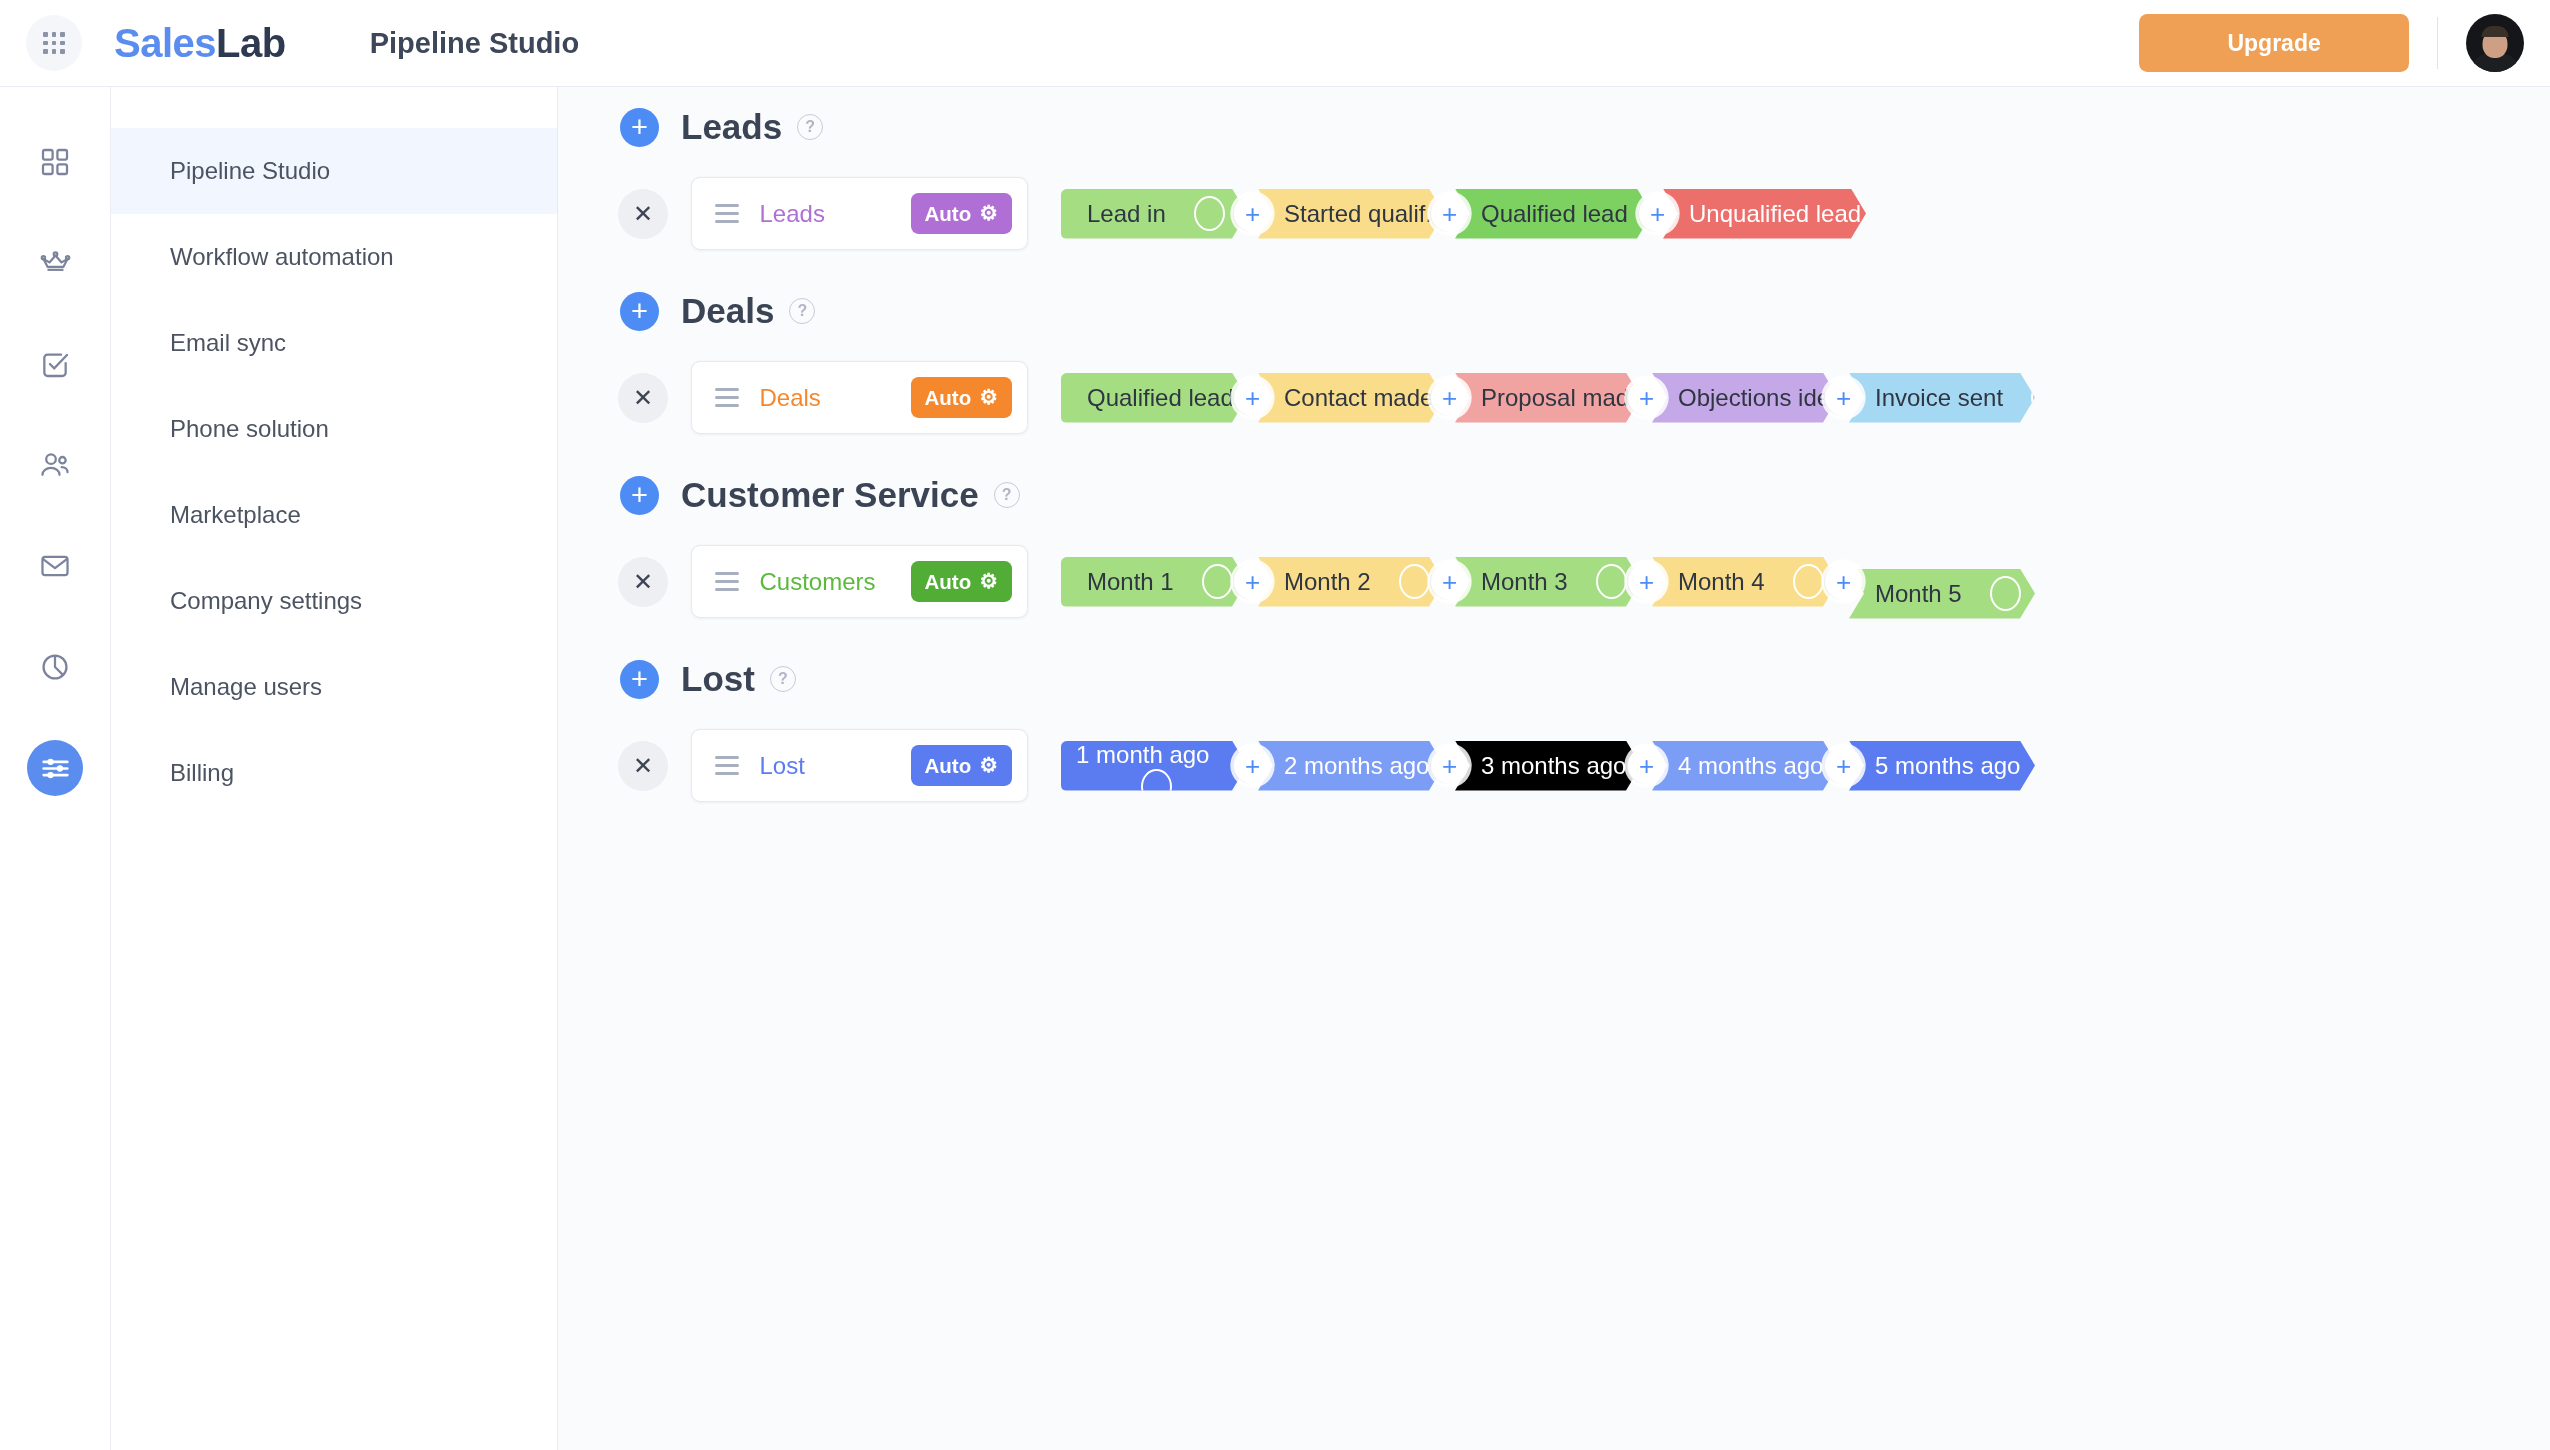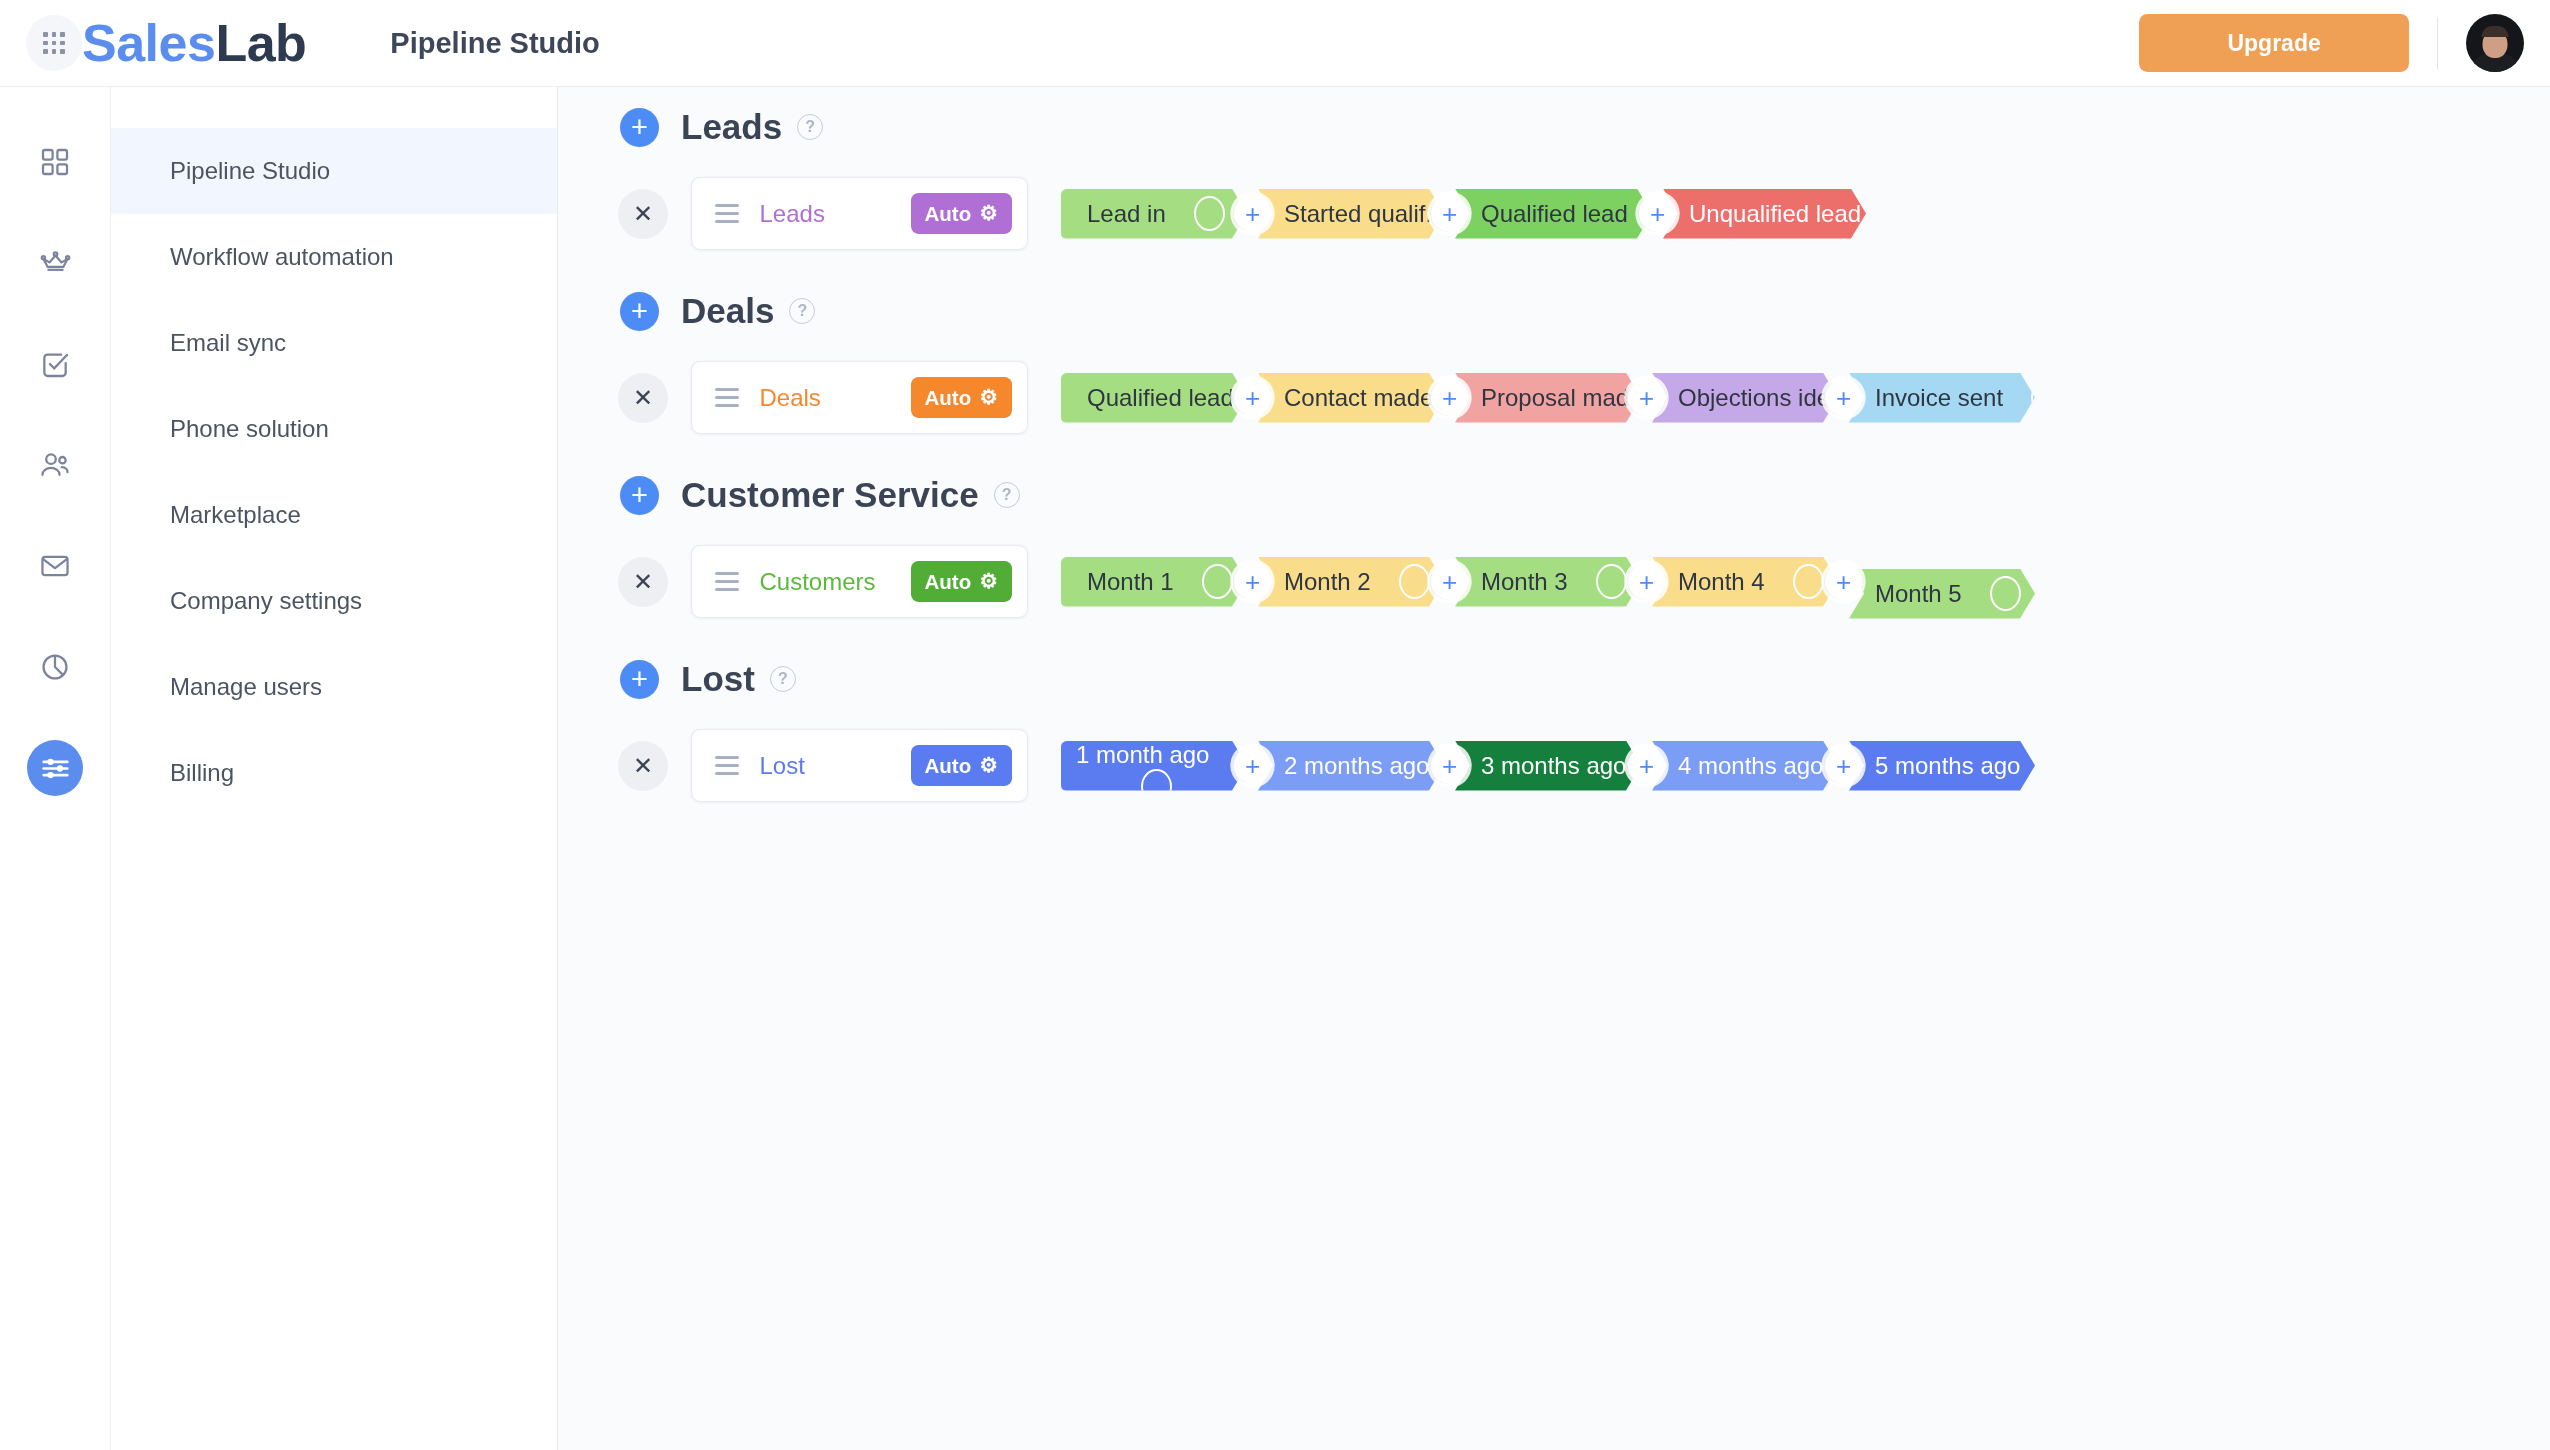--- a/index.html
+++ b/index.html
@@ -27,21 +27,22 @@
     display: flex; align-items: center; justify-content: center;
     cursor: pointer;
   }
   .grid-launcher .dots {
     display: grid; grid-template-columns: repeat(3, 4.7px);
     grid-template-rows: repeat(3, 4.7px); gap: 3.7px;
   }
   .grid-launcher .dots i { width: 4.7px; height: 4.7px; border-radius: 0.9px; background: #8b93a8; display:block; }
 
   .logo {
-    font-size: 52px; font-weight: 700; letter-spacing: -0.5px;
+    margin-left: 32px;
+    font-size: 40px; font-weight: 700; letter-spacing: -0.5px;
     white-space: nowrap;
   }
   .logo .s1 { color: #5b8def; }
   .logo .s2 { color: #2e3a4f; }
 
   .page-title {
     margin-left: 84px;
     font-size: 29px; font-weight: 600; color: #3d4759;
     white-space: nowrap;
   }
@@ -562,21 +563,21 @@
             <div class="stage-add">+</div>
             <div class="stage-wrap">
               <div class="stage" style="background: rgb(124, 157, 245); color: rgb(255, 255, 255); width: 186px;">
                 <span class="label">2 months ago</span>
                 <span class="pill-circle"></span>
               </div>
               <div class="stage-del">✕</div>
             </div>
             <div class="stage-add">+</div>
             <div class="stage-wrap">
-              <div class="stage" style="background: #15803d; color: rgb(255, 255, 255); width: 186px;">
+              <div class="stage" style="background: #000000; color: rgb(255, 255, 255); width: 186px;">
                 <span class="label">3 months ago</span>
                 <span class="pill-circle"></span>
               </div>
               <div class="stage-del">✕</div>
             </div>
             <div class="stage-add">+</div>
             <div class="stage-wrap">
               <div class="stage" style="background: rgb(124, 157, 245); color: rgb(255, 255, 255); width: 186px;">
                 <span class="label">4 months ago</span>
                 <span class="pill-circle"></span>

